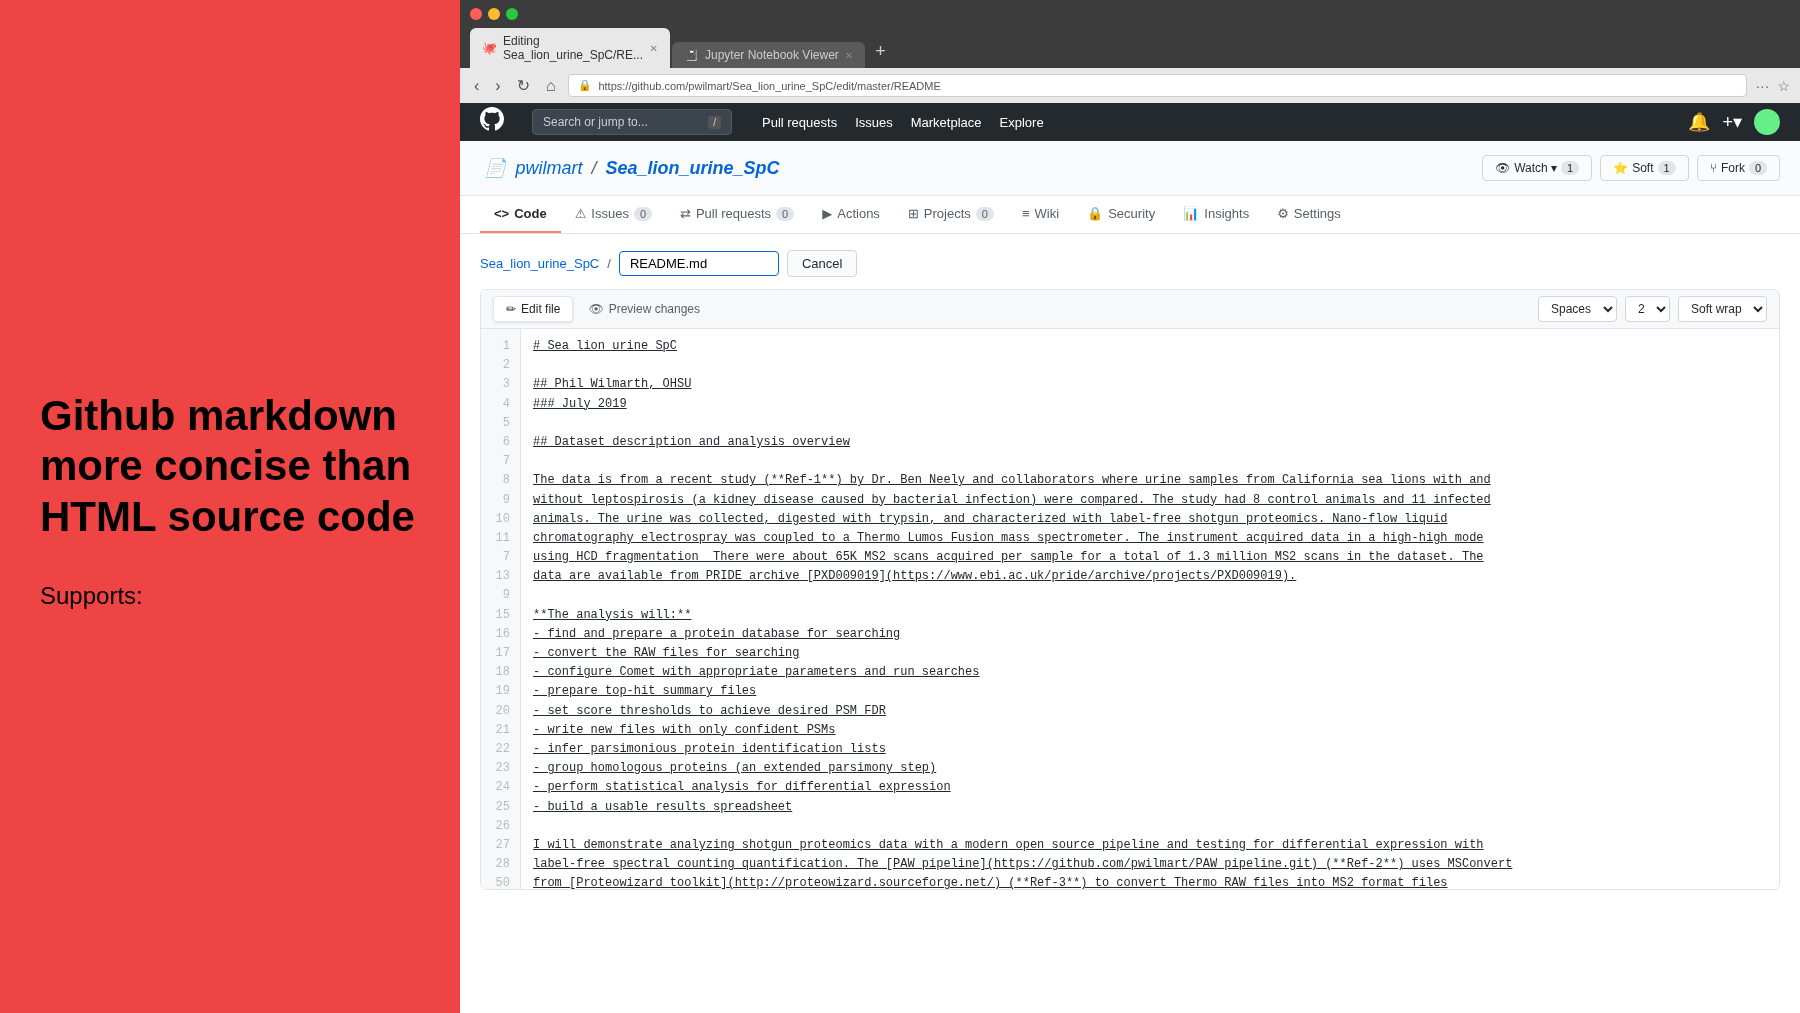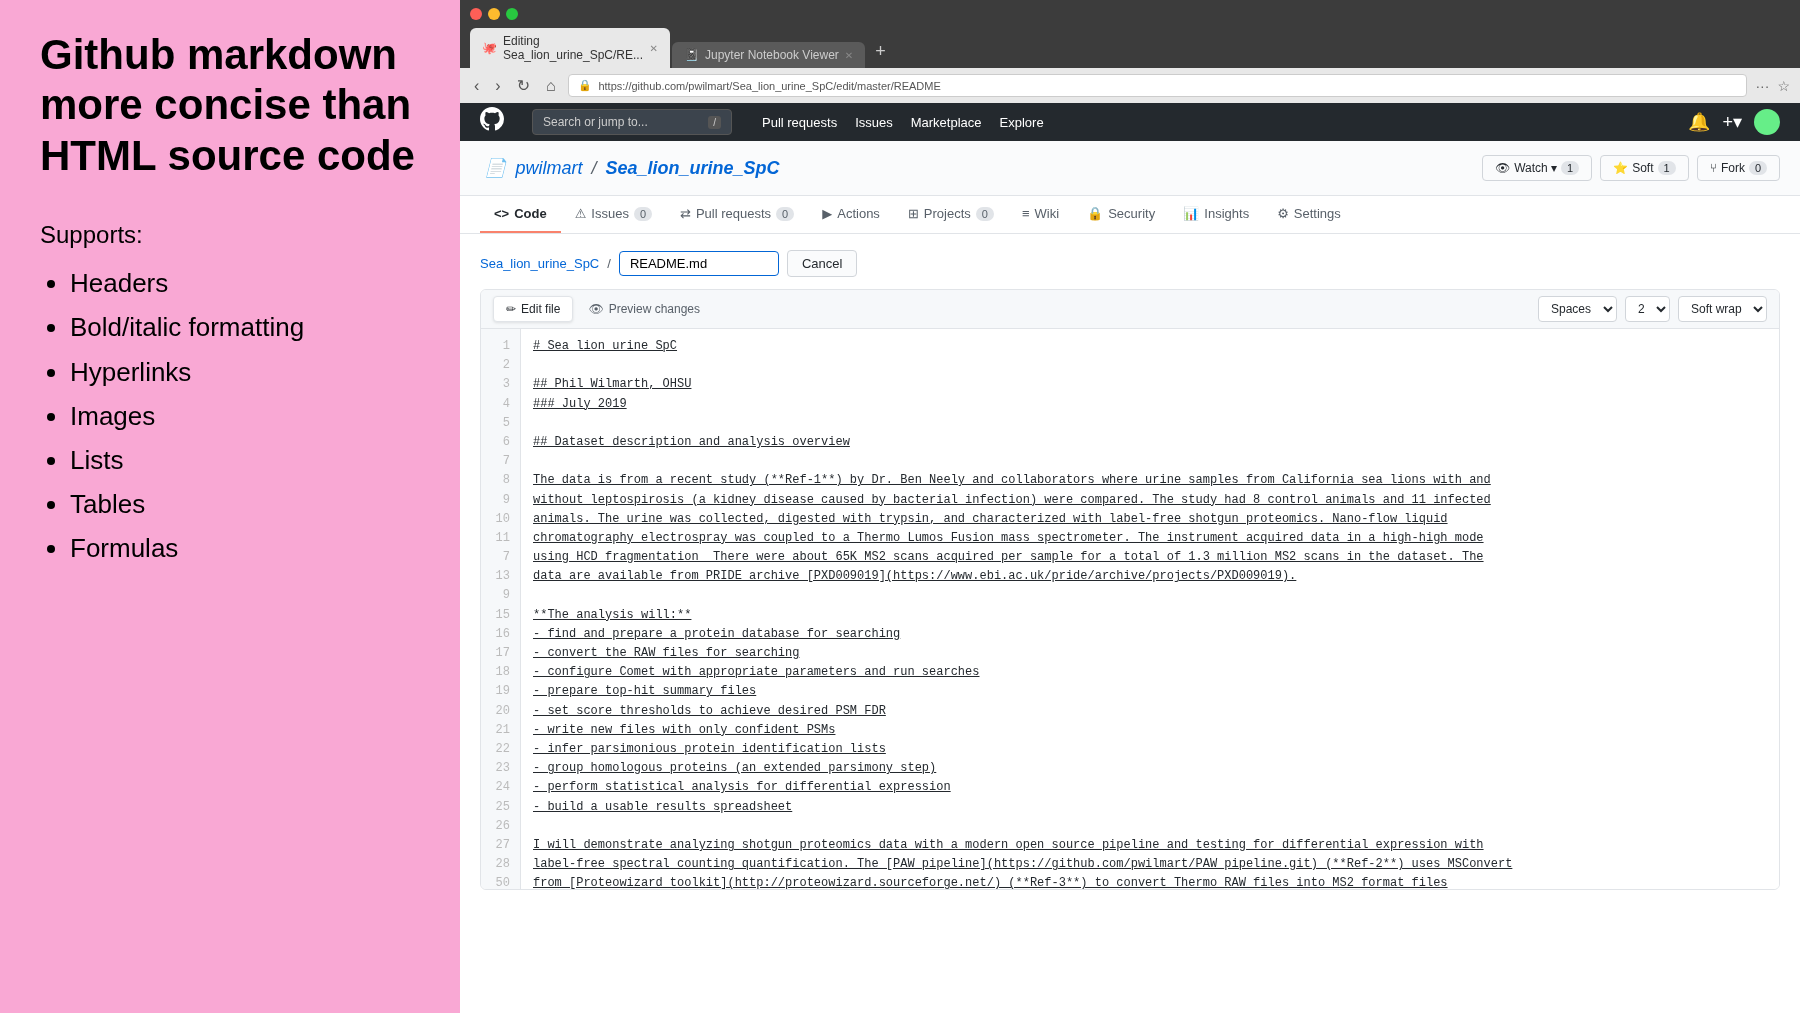--- a/index.html
+++ b/index.html
@@ -4,25 +4,25 @@
   <style>
     * { box-sizing: border-box; margin: 0; padding: 0; }
     body { font-family: -apple-system, BlinkMacSystemFont, 'Segoe UI', Helvetica, Arial, sans-serif; background: #f6f8fa; font-size: 14px; }
 
     
     .left-panel {
       position: absolute;
       left: 0; top: 0;
       width: 460px;
       height: 1013px;
-      background: #f9a8d4;
-      padding: 30px 40px;
+      background: #ef4444;
+      padding: 80px 40px;
       display: flex;
       flex-direction: column;
-      justify-content: flex-start;
+      justify-content: center;
     }
     .left-panel h1 {
       font-size: 42px;
       font-weight: 900;
       line-height: 1.2;
       margin-bottom: 40px;
       color: #000;
     }
     .left-panel h2 {
       font-size: 24px;
@@ -386,29 +386,20 @@
       color: #24292e;
     }
     .code-content .line { line-height: 1.6; min-height: 1.6em; text-decoration: underline; }
   </style>
 </head>
 <body>
 
 <div class="left-panel">
   <h1>Github markdown more concise than HTML source code</h1>
   <h2>Supports:</h2>
-  <ul>
-    <li>Headers</li>
-    <li>Bold/italic formatting</li>
-    <li>Hyperlinks</li>
-    <li>Images</li>
-    <li>Lists</li>
-    <li>Tables</li>
-    <li>Formulas</li>
-  </ul>
 </div>
 
 <div class="browser">
 
   <div class="browser-chrome">
     <div class="traffic-lights">
       <div class="traffic-light tl-red"></div>
       <div class="traffic-light tl-yellow"></div>
       <div class="traffic-light tl-green"></div>
     </div>

